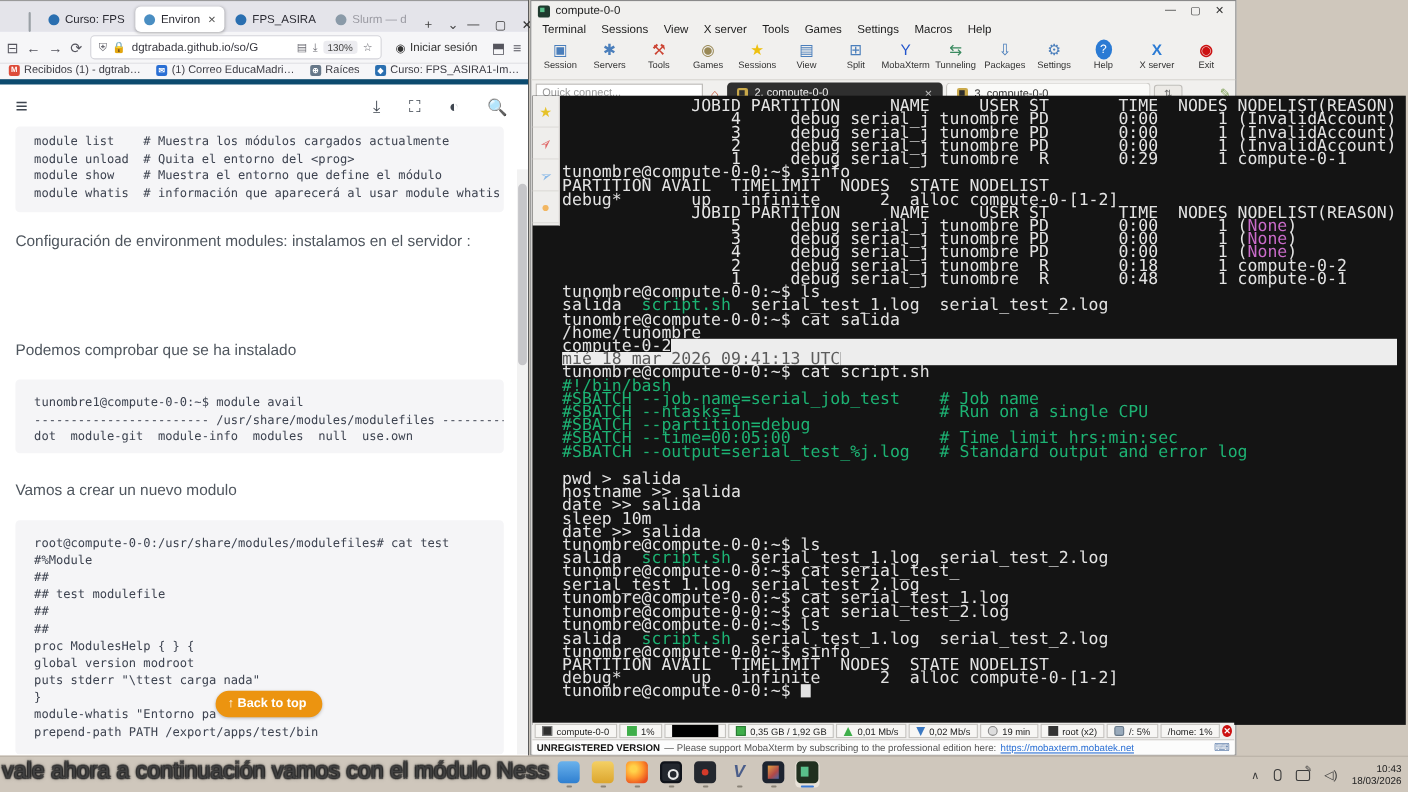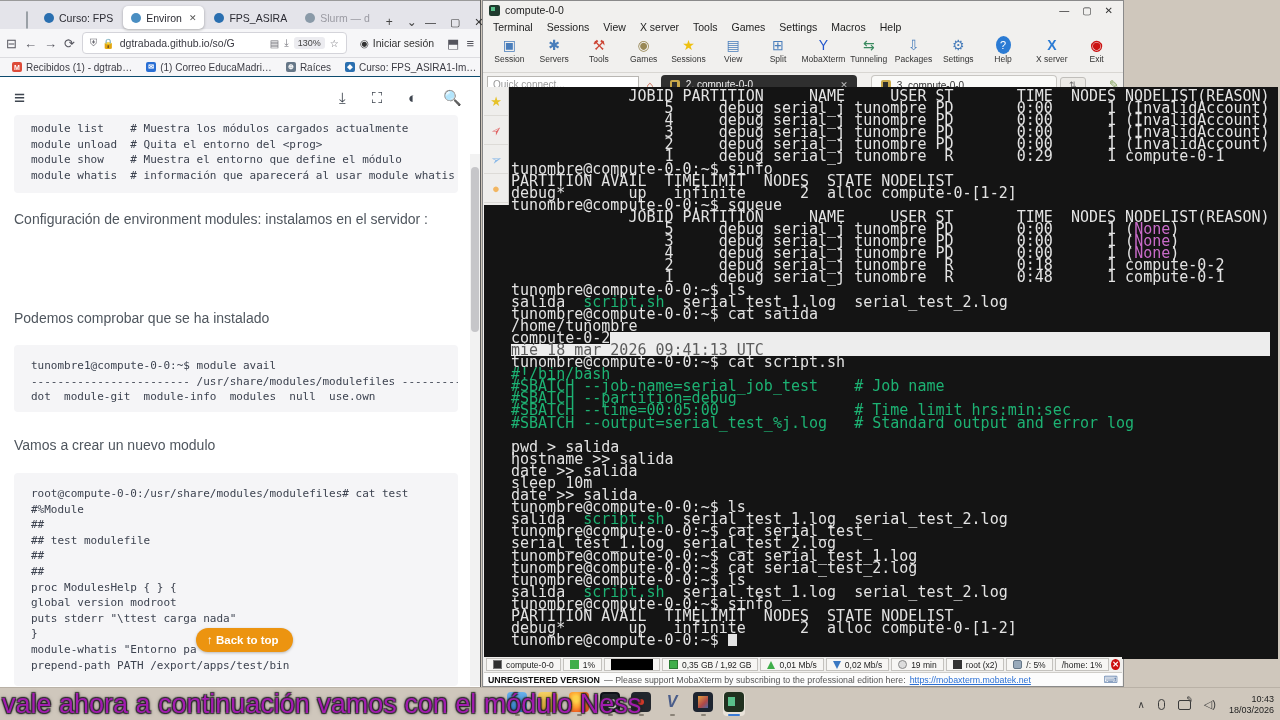--- a/index.html
+++ b/index.html
@@ -22,21 +22,21 @@
   .winctl { margin-left:auto; display:flex; gap:14px; font-size:11px; color:#333; padding-right:10px; }
   .navbar { height:29px; background:#f6f6f8; display:flex; align-items:center; padding:0 6px; gap:7px;
             border-bottom:1px solid #dcdce0; }
   .navico { font-size:13px; color:#55555e; }
   .urlbar { flex:1; height:22px; background:#ffffff; border:1px solid #d4d4da; border-radius:4px;
             display:flex; align-items:center; gap:5px; padding:0 7px; font-size:10.5px; color:#3a3a42; }
   .urlbar .zoombadge { background:#ececf0; border-radius:3px; padding:1px 4px; font-size:9px; color:#444; }
   .urlico { font-size:10px; color:#6a6a72; }
   .signin { display:flex; align-items:center; gap:4px; font-size:10.5px; color:#333; border-radius:3px; padding:2px 6px; }
   .bookmarks { height:19px; background:#f6f6f8; display:flex; align-items:center; gap:24px; padding:0 12px;
-               font-size:10px; color:#3c3c44; border-bottom:1px solid #0c4a6e; }
+               font-size:10px; color:#3c3c44; border-bottom:5px solid #0c4a6e;flex-direction:column; }
   .bm { display:flex; align-items:center; gap:4px; white-space:nowrap; }
   .bmico { width:10px; height:10px; border-radius:2px; display:inline-flex; align-items:center; justify-content:center;
            font-size:7px; color:#fff; font-weight:bold; flex:none; }
   .content { position:relative; height:609px; background:#ffffff; overflow:hidden; }
   .docbar { position:absolute; top:10px; left:14px; right:18px; display:flex; align-items:center; }
   .hamb { font-size:19px; color:#3f4650; }
   .docicons { margin-left:auto; display:flex; gap:26px; font-size:15px; color:#3f4650; }
   .codeblock { position:absolute; left:14px; width:444px; background:#f5f5f7; border-radius:4px;
                padding:13px 17px; font-family:"DejaVu Sans Mono", monospace; font-size:11px;
                line-height:15.6px; color:#3d4350; white-space:pre; overflow:hidden; }
@@ -135,21 +135,21 @@
   .ai-moba::after { content:""; position:absolute; left:4px; top:5px; width:7px; height:9px; background:#59c08a; }
   .tray { position:absolute; right:6px; top:0; height:33px; display:flex; align-items:center; gap:13px; color:#3a3a3a; }
   .trchev { font-size:10px; }
   .trmic { width:7px; height:11px; border:1.5px solid #3a3a3a; border-radius:4px; }
   .trdisp { width:13px; height:10px; border:1.5px solid #3a3a3a; border-radius:2px; position:relative;}
   .trdisp::after { content:"✎"; position:absolute; right:-3px; top:-6px; font-size:8px; }
   .trspk { font-size:11px; }
   .trtime { text-align:right; font-size:9px; line-height:11px; color:#222; }
 
   
-  .subtitle { position:absolute; left:2px; top:689px; font-size:27px; color:#a21caf; white-space:nowrap;
+  .subtitle { position:absolute; left:2px; top:689px; font-size:21px; color:#404040; white-space:nowrap;
               text-shadow:-1px -1px 1px rgba(40,40,40,.9), 1px 1px 1px rgba(40,40,40,.9),
                           -1px 1px 1px rgba(40,40,40,.9), 1px -1px 1px rgba(40,40,40,.9), 0 0 4px rgba(0,0,0,.5); }
 </style>
 </head>
 <body>
 
 <div class="screen">
 
   <div class="browser">
     <div class="tabstrip">
@@ -323,21 +323,21 @@
           <span class="tbcap">X server</span>
         </div>
         <div class="tbtn">
           <span class="tbico" style="color: rgb(204, 17, 17); font-weight: bold;">◉</span>
           <span class="tbcap">Exit</span>
         </div>
       </div>
     <div class="tabrow">
       <div class="qconn">Quick connect...</div>
       <span class="homeico">⌂</span>
-      <div id="mtabs" style="display:flex;gap:14px;align-items:flex-end;">
+      <div id="mtabs" style="display:flex;gap:3px;align-items:flex-end;">
           <div class="mtab active">
             <span class="mtabico"></span>
             <span>2. compute-0-0</span>
             <span class="mx">✕</span>
           </div>
           <div class="mtab inactive">
             <span class="mtabico"></span>
             <span>3. compute-0-0</span>
           </div>
         </div>
@@ -355,44 +355,43 @@
           </div>
           <div class="sicon">
             <span style="color: rgb(136, 184, 232); transform: rotate(-20deg);">➢</span>
           </div>
           <div class="sicon">
             <span style="color: rgb(242, 182, 97);">●</span>
           </div>
         </div>
       <div class="termout" id="termout">
           <div class="tline"><span class="w">             JOBID PARTITION     NAME     USER ST       TIME  NODES NODELIST(REASON)</span></div>
-          <div class="tline"><span class="w">                 5     debug serial_j tunombre PD       0:00      1 (InvalidAccount)</span></div>
           <div class="tline"><span class="w">                 4     debug serial_j tunombre PD       0:00      1 (InvalidAccount)</span></div>
           <div class="tline"><span class="w">                 3     debug serial_j tunombre PD       0:00      1 (InvalidAccount)</span></div>
           <div class="tline"><span class="w">                 2     debug serial_j tunombre PD       0:00      1 (InvalidAccount)</span></div>
           <div class="tline"><span class="w">                 1     debug serial_j tunombre  R       0:29      1 compute-0-1</span></div>
           <div class="tline"><span class="w">tunombre@compute-0-0:~$ sinfo</span></div>
           <div class="tline"><span class="w">PARTITION AVAIL  TIMELIMIT  NODES  STATE NODELIST</span></div>
           <div class="tline"><span class="w">debug*       up   infinite      2  alloc compute-0-[1-2]</span></div>
-          <div class="tline"><span class="w">tunombre@compute-0-0:~$ squeue</span></div>
           <div class="tline"><span class="w">             JOBID PARTITION     NAME     USER ST       TIME  NODES NODELIST(REASON)</span></div>
           <div class="tline"><span class="w">                 5     debug serial_j tunombre PD       0:00      1 (</span><span class="m">None</span><span class="w">)</span></div>
           <div class="tline"><span class="w">                 3     debug serial_j tunombre PD       0:00      1 (</span><span class="m">None</span><span class="w">)</span></div>
           <div class="tline"><span class="w">                 4     debug serial_j tunombre PD       0:00      1 (</span><span class="m">None</span><span class="w">)</span></div>
           <div class="tline"><span class="w">                 2     debug serial_j tunombre  R       0:18      1 compute-0-2</span></div>
           <div class="tline"><span class="w">                 1     debug serial_j tunombre  R       0:48      1 compute-0-1</span></div>
           <div class="tline"><span class="w">tunombre@compute-0-0:~$ ls</span></div>
           <div class="tline"><span class="w">salida  </span><span class="g">script.sh</span><span class="w">  serial_test_1.log  serial_test_2.log</span></div>
           <div class="tline"><span class="w">tunombre@compute-0-0:~$ cat salida</span></div>
           <div class="tline"><span class="w">/home/tunombre</span></div>
           <div class="tline"><span class="w">compute-0-2</span><span class="fillsel"></span></div>
           <div class="tline"><span class="sel">mié 18 mar 2026 09:41:13 UTC</span><span class="fillsel"></span></div>
           <div class="tline"><span class="w">tunombre@compute-0-0:~$ cat script.sh</span></div>
           <div class="tline"><span class="g">#!/bin/bash</span></div>
           <div class="tline"><span class="g">#SBATCH --job-name=serial_job_test    # Job name</span></div>
+          <div class="tline"><span class="g">#SBATCH --ntasks=1                    # Run on a single CPU</span></div>
           <div class="tline"><span class="g">#SBATCH --partition=debug</span></div>
           <div class="tline"><span class="g">#SBATCH --time=00:05:00               # Time limit hrs:min:sec</span></div>
           <div class="tline"><span class="g">#SBATCH --output=serial_test_%j.log   # Standard output and error log</span></div>
           <div class="tline"><span class="w"></span></div>
           <div class="tline"><span class="w">pwd &gt; salida</span></div>
           <div class="tline"><span class="w">hostname &gt;&gt; salida</span></div>
           <div class="tline"><span class="w">date &gt;&gt; salida</span></div>
           <div class="tline"><span class="w">sleep 10m</span></div>
           <div class="tline"><span class="w">date &gt;&gt; salida</span></div>
           <div class="tline"><span class="w">tunombre@compute-0-0:~$ ls</span></div>

